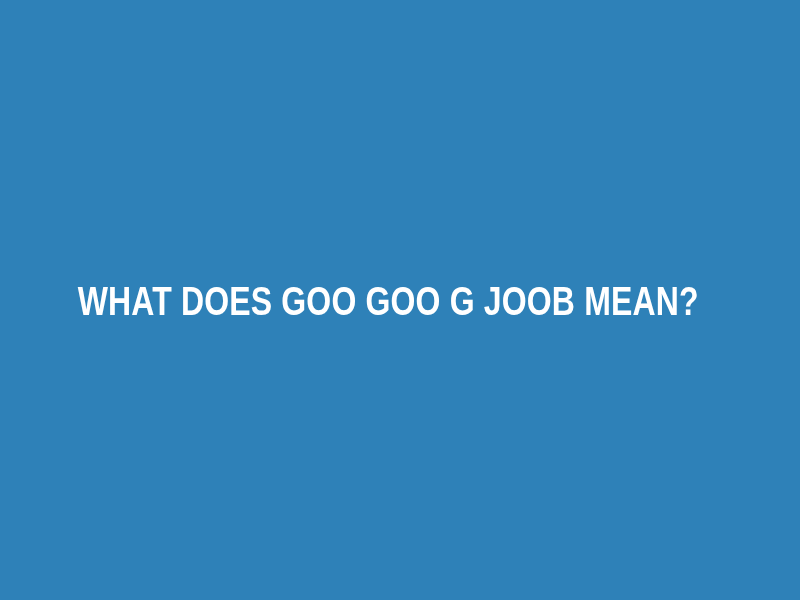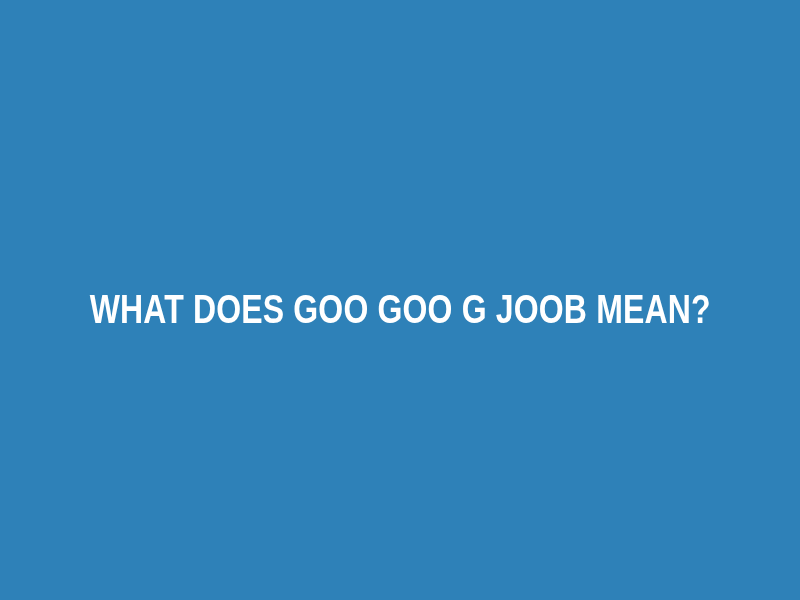--- a/index.html
+++ b/index.html
@@ -30,23 +30,22 @@
 
   
   .headline-wrap {
     position: absolute;
     left: 0;
     right: 0;
     top: 281px;          
     height: 34px;
     display: flex;
     align-items: flex-start;
-    justify-content: center;
+    justify-content: flex-start;
     pointer-events: none;
-    margin-top: 8px;
   }
 
   .headline {
     display: block;
     margin: 0;
     padding: 0;
     color: #ffffff;
     font-family: "Liberation Sans", sans-serif;
     font-size: 40px;
     font-weight: 700;

